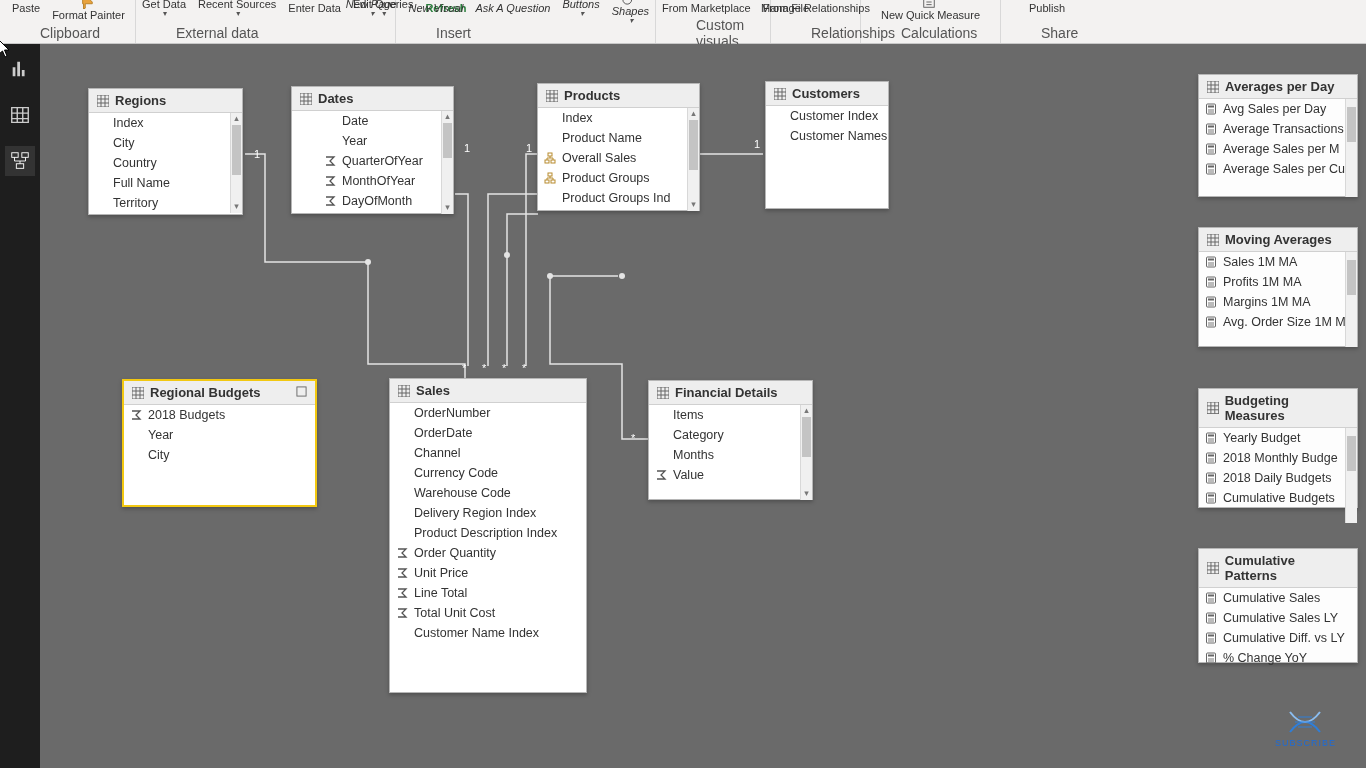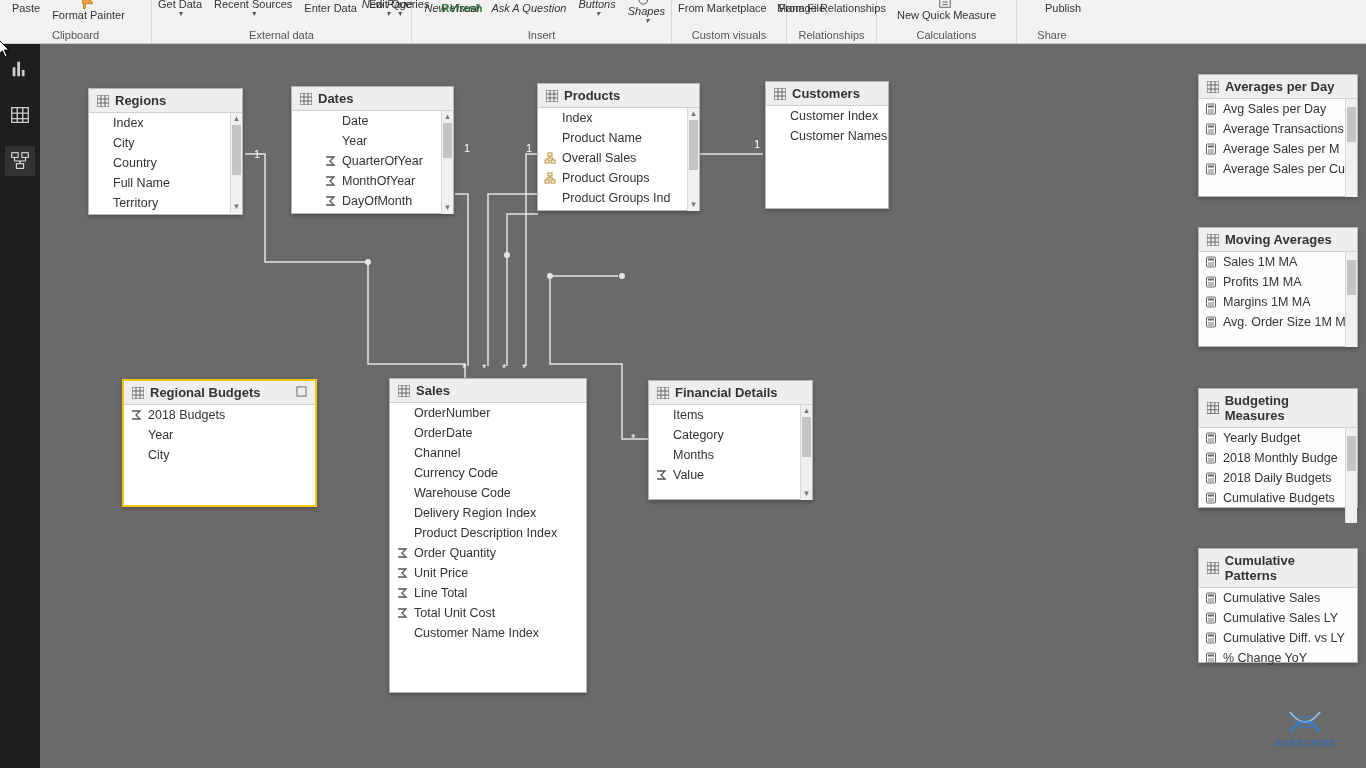--- a/index.html
+++ b/index.html
@@ -8,21 +8,21 @@
   .ribbon {
     position: absolute; left: 0; top: 0; width: 1366px; height: 44px;
     background: #f3f2f1; border-bottom: 1px solid #c8c8c8;
     display: flex; align-items: flex-end;
   }
   .ribbon-group {
     border-right: 1px solid #d8d8d8; height: 44px; position: relative;
     display: flex; flex-direction: column; justify-content: space-between;
   }
   .ribbon-group-label {
-    text-align: center; font-size: 11px; color: #555; padding-bottom: 2px;
+    font-size: 14px; color: #555; padding-bottom: 2px; margin-left: 40px;
   }
   .ribbon-btn {
     display: flex; flex-direction: column; align-items: center; justify-content: center;
     font-size: 11px; color: #333; padding: 0 6px; cursor: default; line-height: 1.1;
     height: 26px; white-space: nowrap;
   }
   .ribbon-row { display: flex; align-items: center; height: 18px; }
   .ribbon-icon {
     width: 14px; height: 14px; display: inline-block; margin-right: 3px;
   }
@@ -83,21 +83,21 @@
   .cursor-arrow { position:absolute; left:-2px; top:40px; width:14px; height:18px; z-index:50;}
 </style>
 </head>
 <body>
 
 <svg class="cursor-arrow" viewBox="0 0 12 18">
     <path d="M0 0 L0 14 L3.5 11 L6 17 L8 16 L5.5 10 L10 10 Z" fill="#fff" stroke="#000" stroke-width="1"></path>
   </svg>
 
 <div class="ribbon">
-  <div class="ribbon-group" style="width:152px;">
+  <div class="ribbon-group" style="width:136px;">
     <div class="ribbon-row" style="padding-left:6px;">
       <span class="ribbon-btn">Paste</span>
       <span class="ribbon-btn">
         <span class="ribbon-icon">
           <svg viewBox="0 0 16 16">
               <path d="M3 2h8v3l3 3v2H6v5l-2 1V10H3z" fill="#e8a33d" stroke="#b57b20"></path>
             </svg>
         </span>
         <span>Format Painter</span>
       </span>

